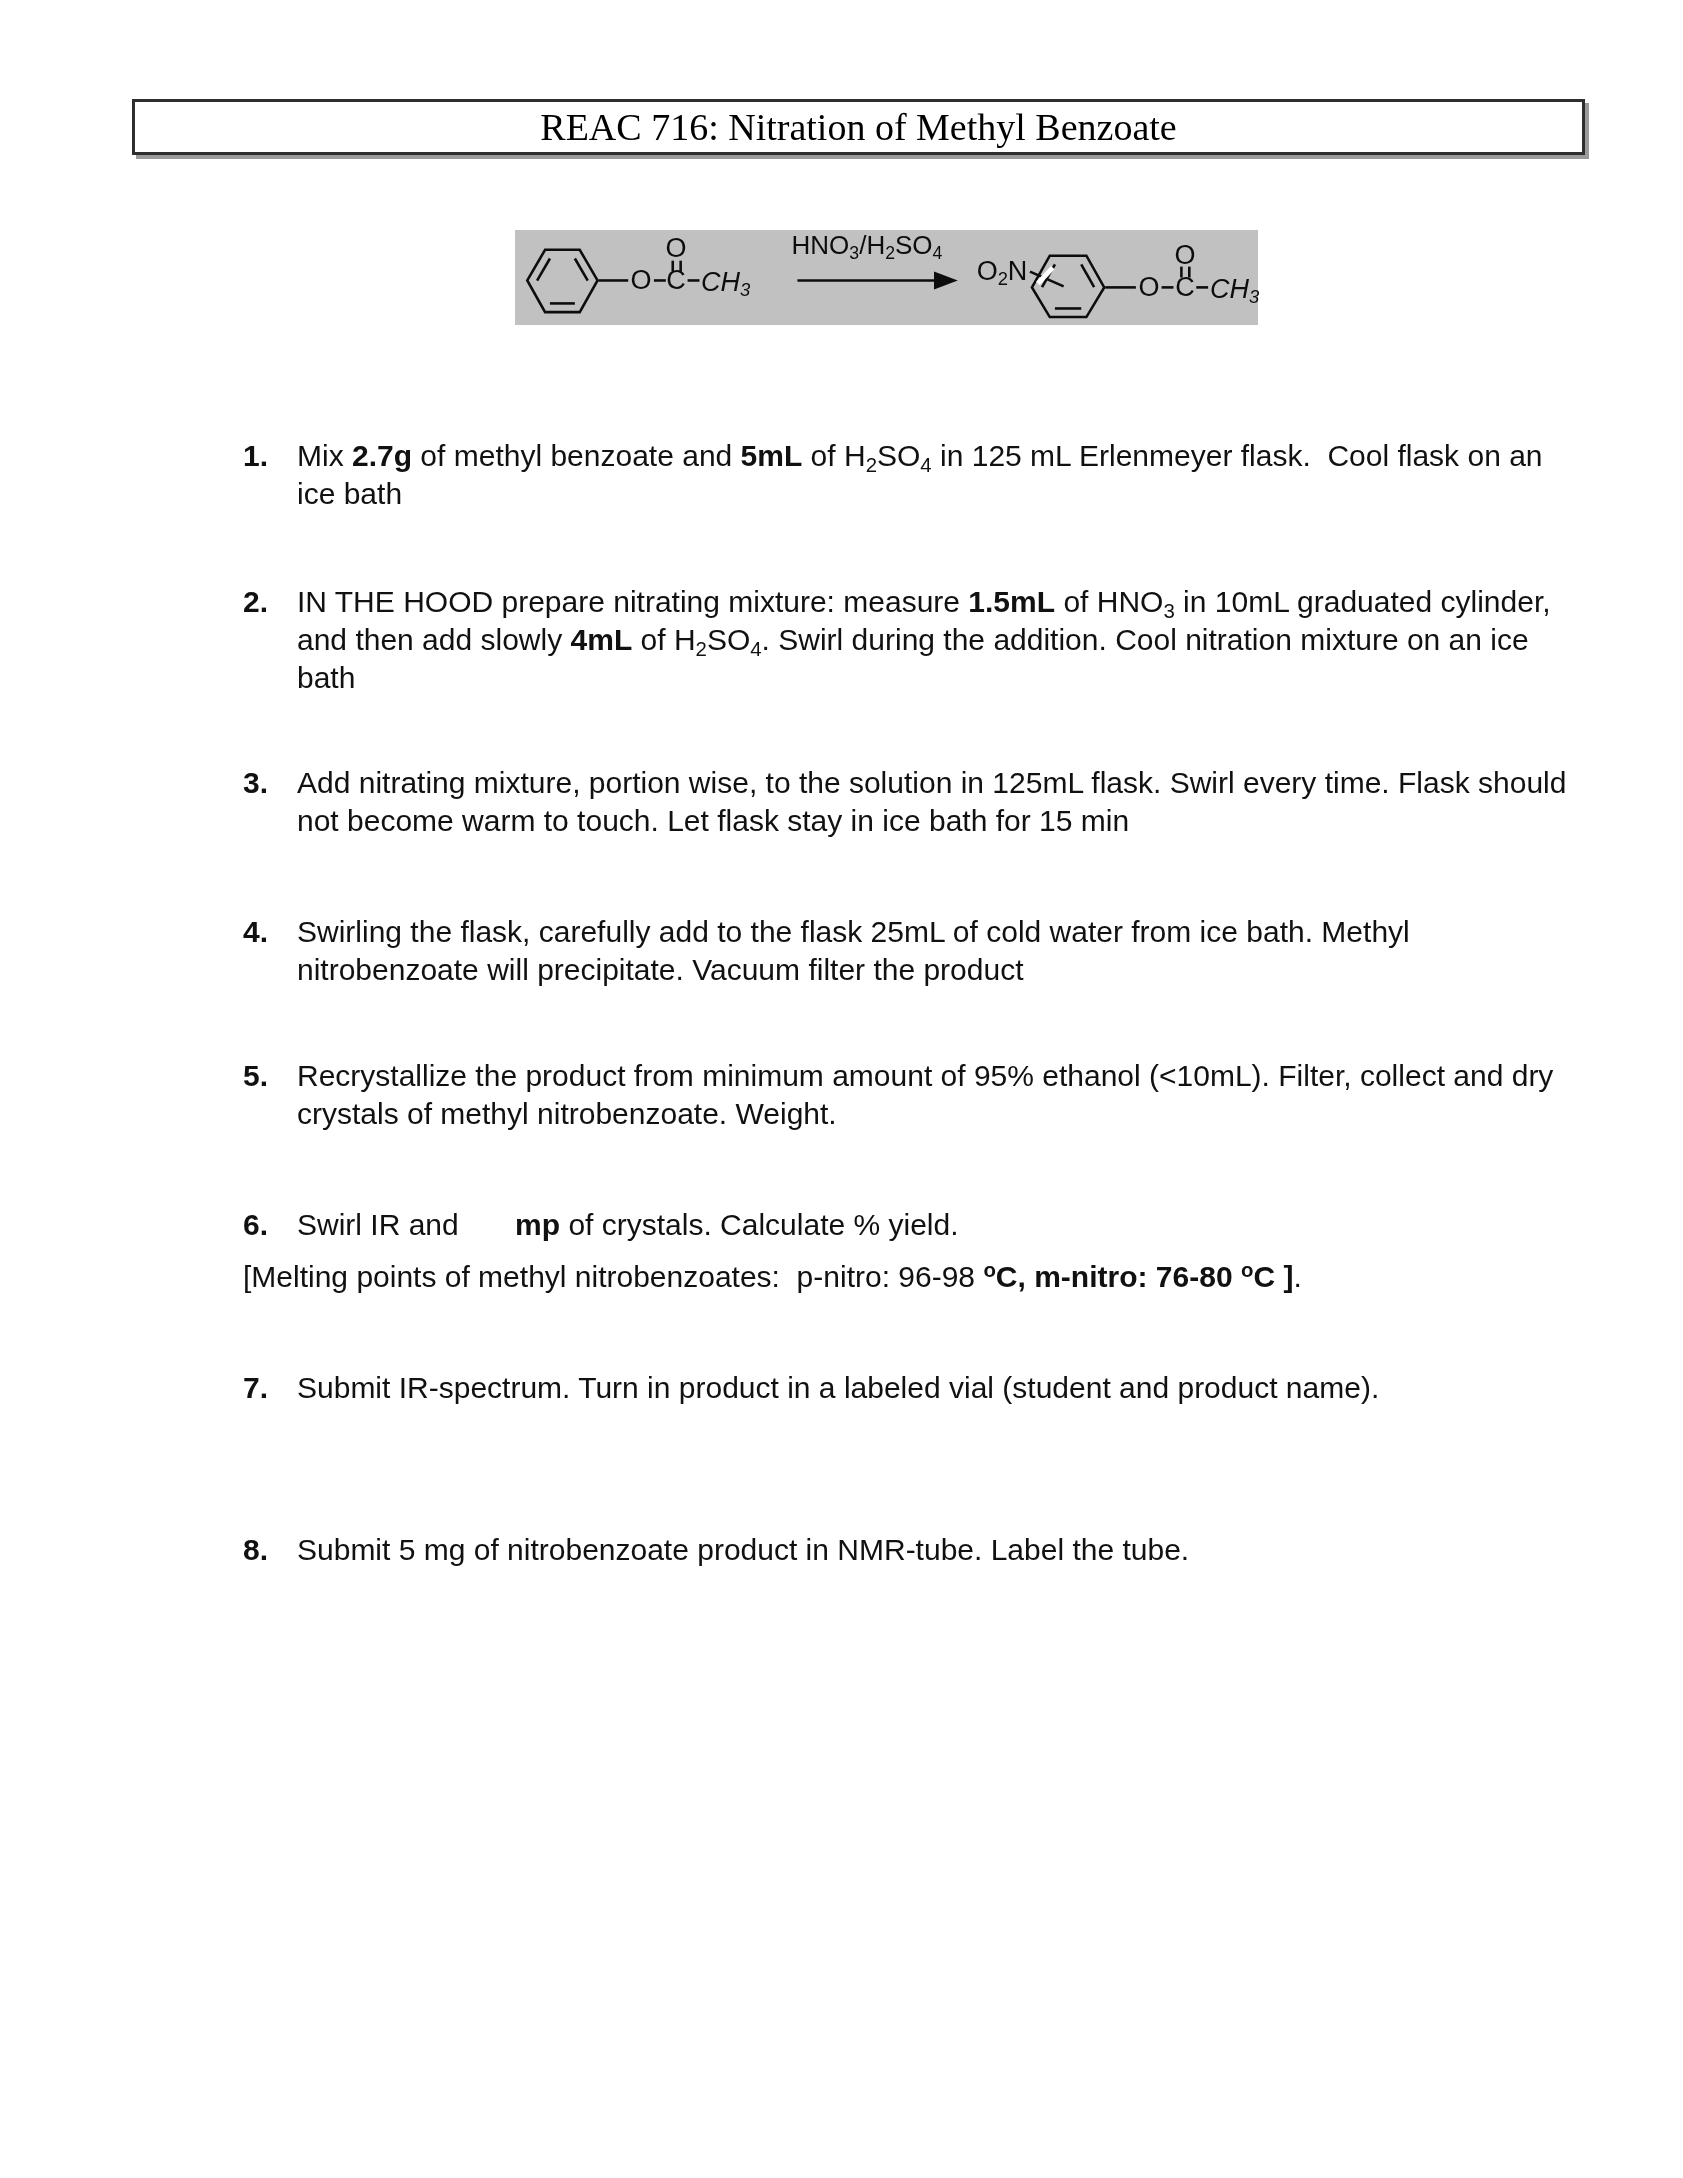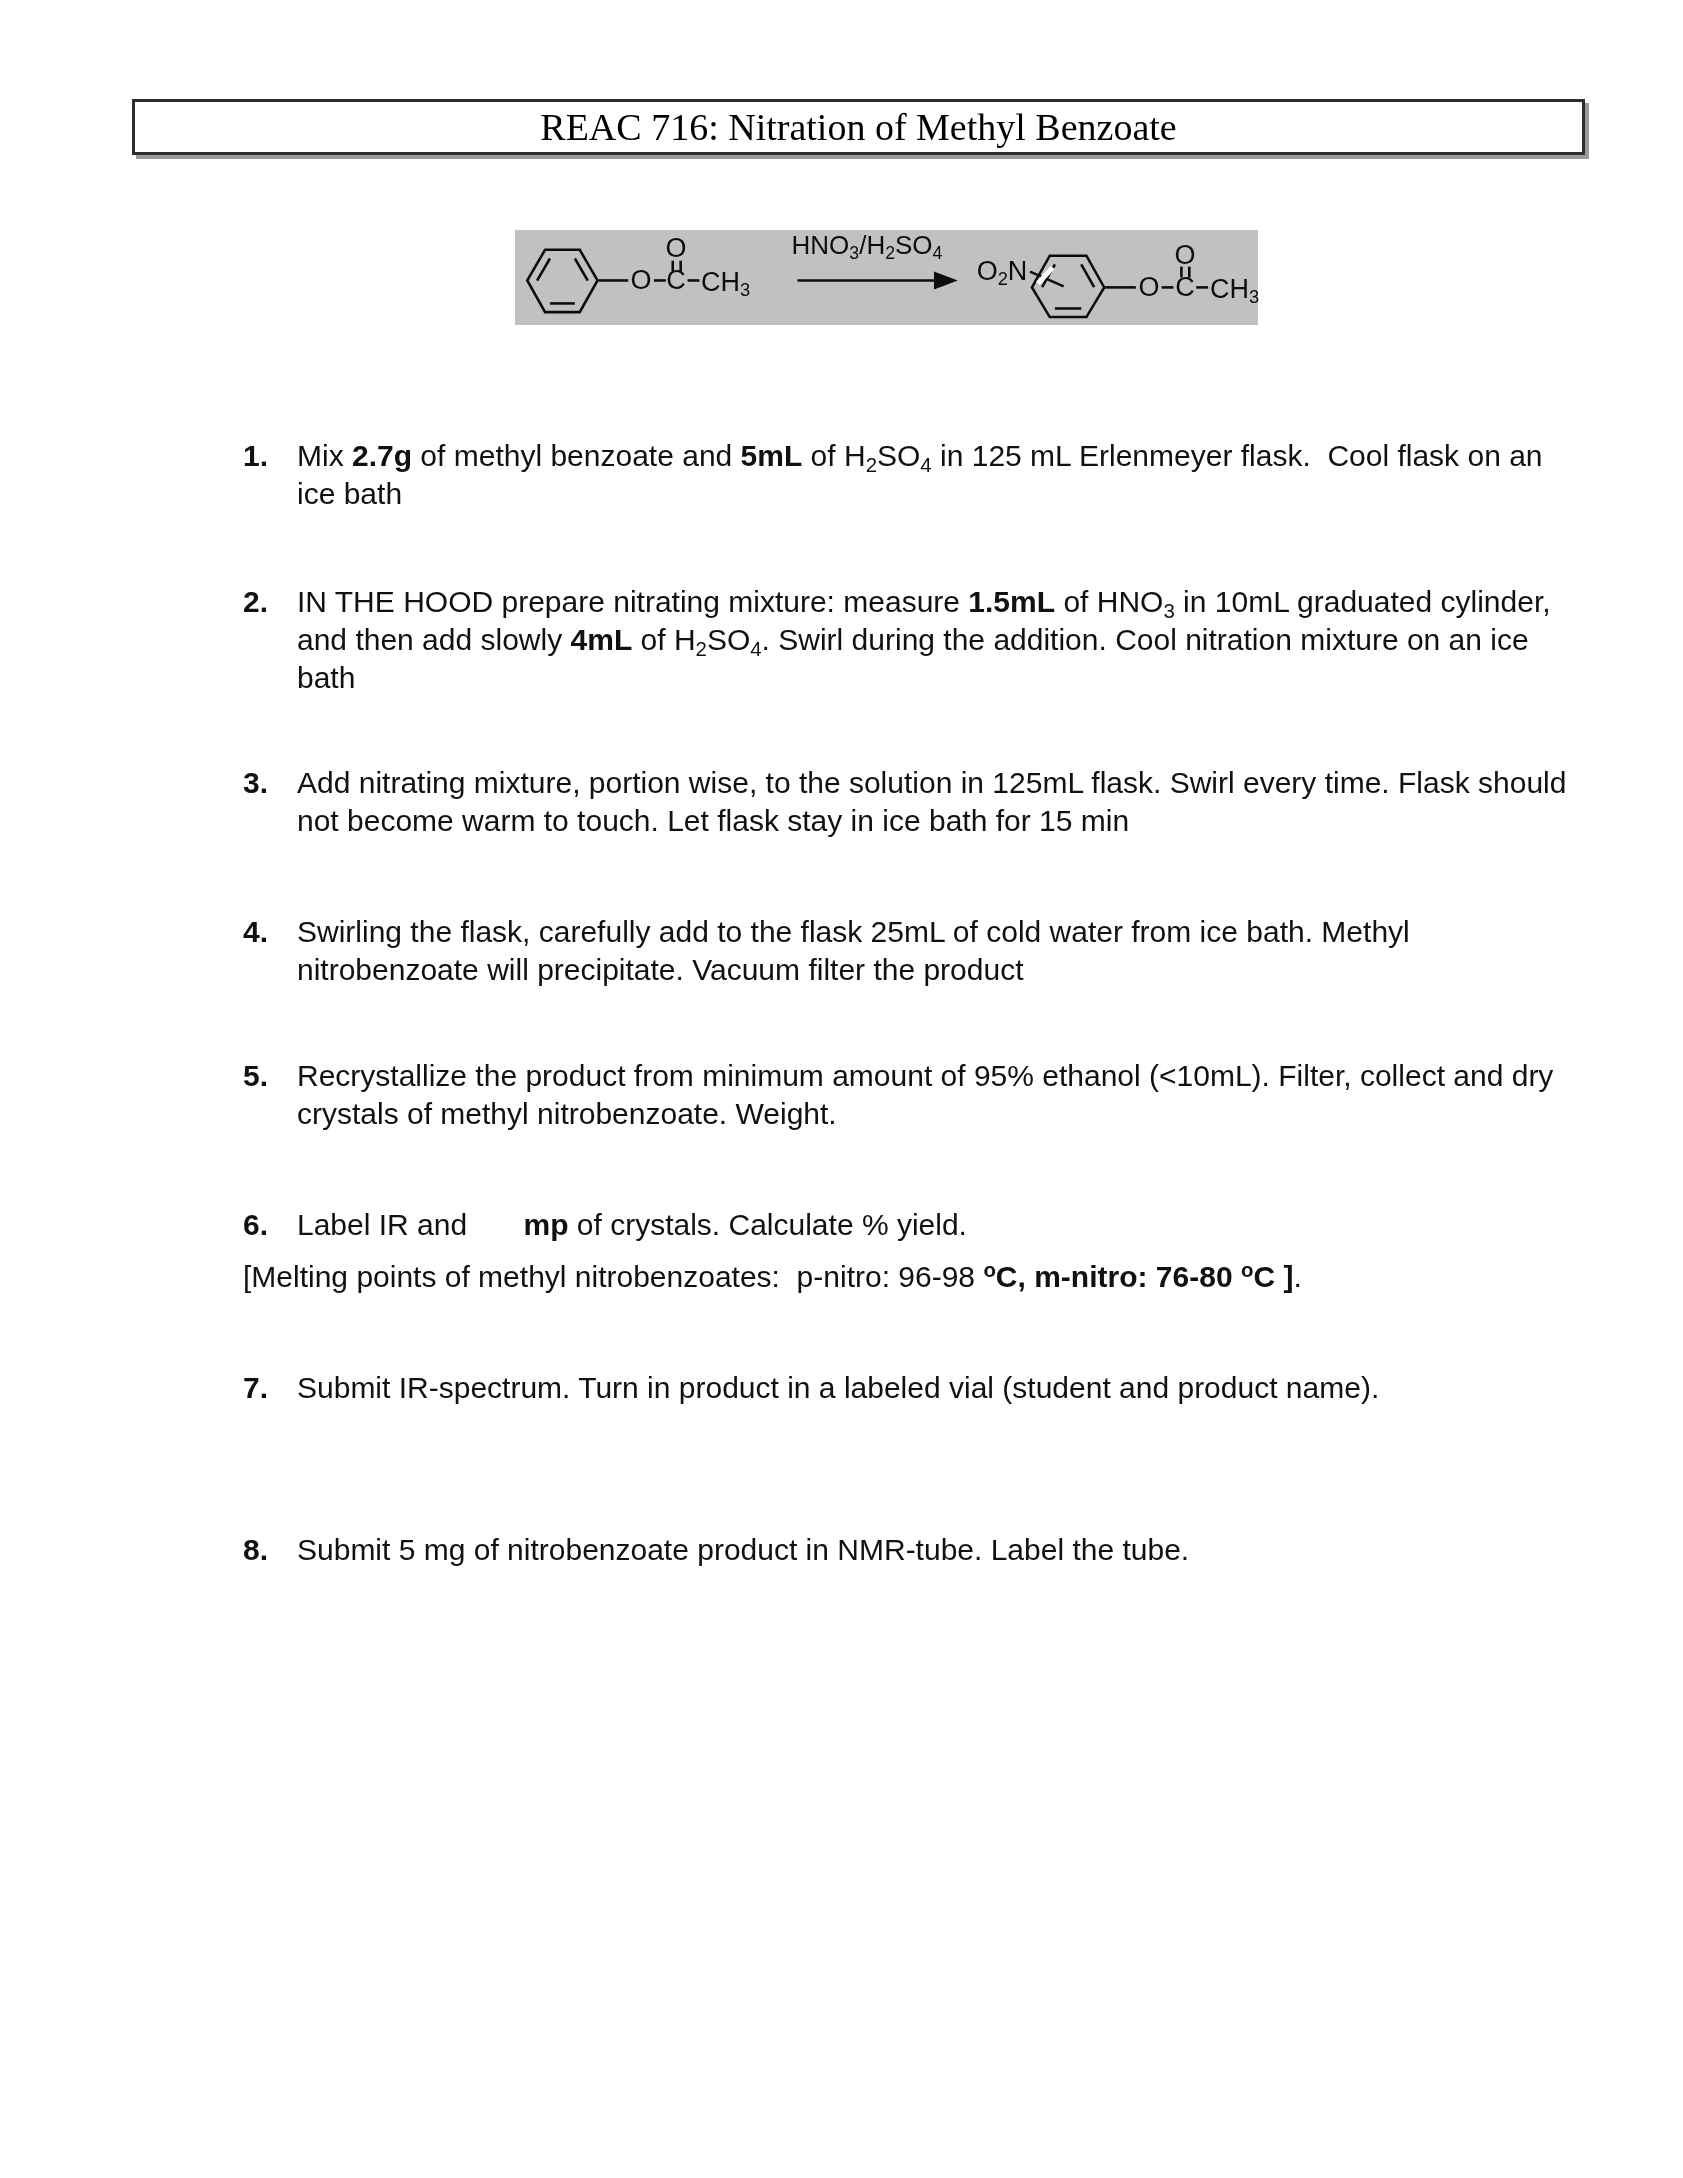--- a/index.html
+++ b/index.html
@@ -16,21 +16,21 @@
   }
   .scheme{
     position:absolute;left:515px;top:230px;width:743px;height:95px;
     background:#c1c1c1;
   }
   .scheme svg{position:absolute;left:0;top:0;}
   .atom{
     position:absolute;transform:translate(-50%,-50%);
     font-size:27px;color:#0d0d0d;white-space:nowrap;line-height:1;
   }
-  .atom.la{transform:translate(0,-50%);}
+  .atom.la{transform:translate(0,-50%);font-style:italic;}
   .arrow-label{font-size:26px;}
   sub,sup{font-size:68%;line-height:0;}
   sub{vertical-align:baseline;position:relative;top:0.28em;}
   sup{vertical-align:baseline;position:relative;top:-0.5em;}
   .step{
     position:absolute;left:243px;width:1337px;display:flex;
     font-size:30px;line-height:38px;
   }
   .step .num{flex:none;width:54px;font-weight:bold;}
   .step .txt{flex:1;white-space:pre-wrap;}
@@ -117,21 +117,21 @@
     <span class="txt"><span>Swirling the flask, carefully add to the flask 25mL of cold water from ice bath. Methyl nitrobenzoate will precipitate. Vacuum filter the product</span></span>
   </div>
 
   <div class="step" style="top:1057px">
     <span class="num">5.</span>
     <span class="txt"><span>Recrystallize the product from minimum amount of 95% ethanol (&lt;10mL). Filter, collect and dry crystals of methyl nitrobenzoate. Weight.</span></span>
   </div>
 
   <div class="step" style="top:1206px">
     <span class="num">6.</span>
-    <span class="txt"><span>Label IR and </span><span style="font-weight: bold; margin-left: 48px;">mp</span><span> of crystals. Calculate % yield.</span></span>
+    <span class="txt"><span>Swirl IR and </span><span style="font-weight: bold; margin-left: 48px;">mp</span><span> of crystals. Calculate % yield.</span></span>
   </div>
 
   <div class="note" style="top:1258px"><span style="font-weight: normal;">[Melting points of methyl nitrobenzoates:  p-nitro: 96-98 </span><sup style="font-weight: bold;">o</sup><span style="font-weight: bold;">C, m-nitro: 76-80 </span><sup style="font-weight: bold;">o</sup><span style="font-weight: bold;">C ]</span><span>.</span></div>
 
   <div class="step" style="top:1369px">
     <span class="num">7.</span>
     <span class="txt"><span>Submit IR-spectrum. Turn in product in a labeled vial (student and product name).</span></span>
   </div>
 
   <div class="step" style="top:1531px">

